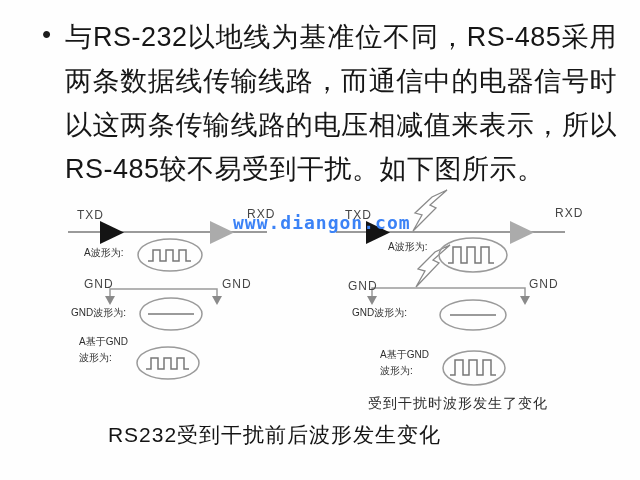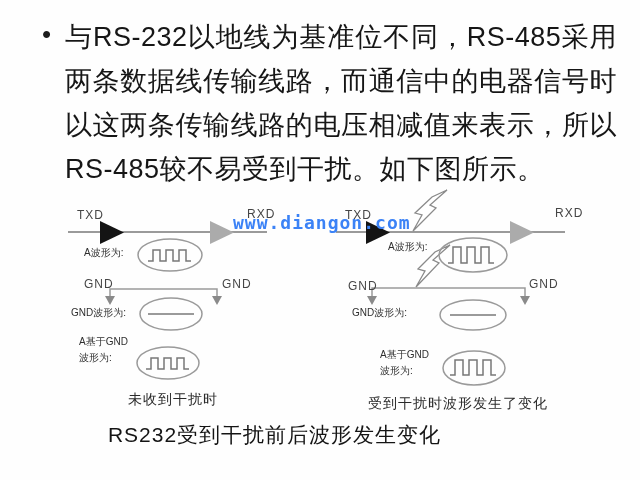--- a/index.html
+++ b/index.html
@@ -81,21 +81,20 @@
   </svg>
 
   <span class="lbl sig" style="left:77px;top:208px;">TXD</span>
   <span class="lbl sig" style="left:247px;top:207px;">RXD</span>
   <span class="lbl cn" style="left:84px;top:246px;">A波形为:</span>
   <span class="lbl sig" style="left:84px;top:277px;">GND</span>
   <span class="lbl sig" style="left:222px;top:277px;">GND</span>
   <span class="lbl cn" style="left:71px;top:306px;">GND波形为:</span>
   <span class="lbl cn" style="left:79px;top:335px;">A基于GND</span>
   <span class="lbl cn" style="left:79px;top:351px;">波形为:</span>
-  <span class="panel-caption" style="left:128px;top:391px;">未收到干扰时</span>
 
   <span class="lbl sig" style="left:345px;top:208px;">TXD</span>
   <span class="lbl sig" style="left:555px;top:206px;">RXD</span>
   <span class="lbl cn" style="left:388px;top:240px;">A波形为:</span>
   <span class="lbl sig" style="left:348px;top:279px;">GND</span>
   <span class="lbl sig" style="left:529px;top:277px;">GND</span>
   <span class="lbl cn" style="left:352px;top:306px;">GND波形为:</span>
   <span class="lbl cn" style="left:380px;top:348px;">A基于GND</span>
   <span class="lbl cn" style="left:380px;top:364px;">波形为:</span>
   <span class="panel-caption" style="left:368px;top:395px;">受到干扰时波形发生了变化</span>

